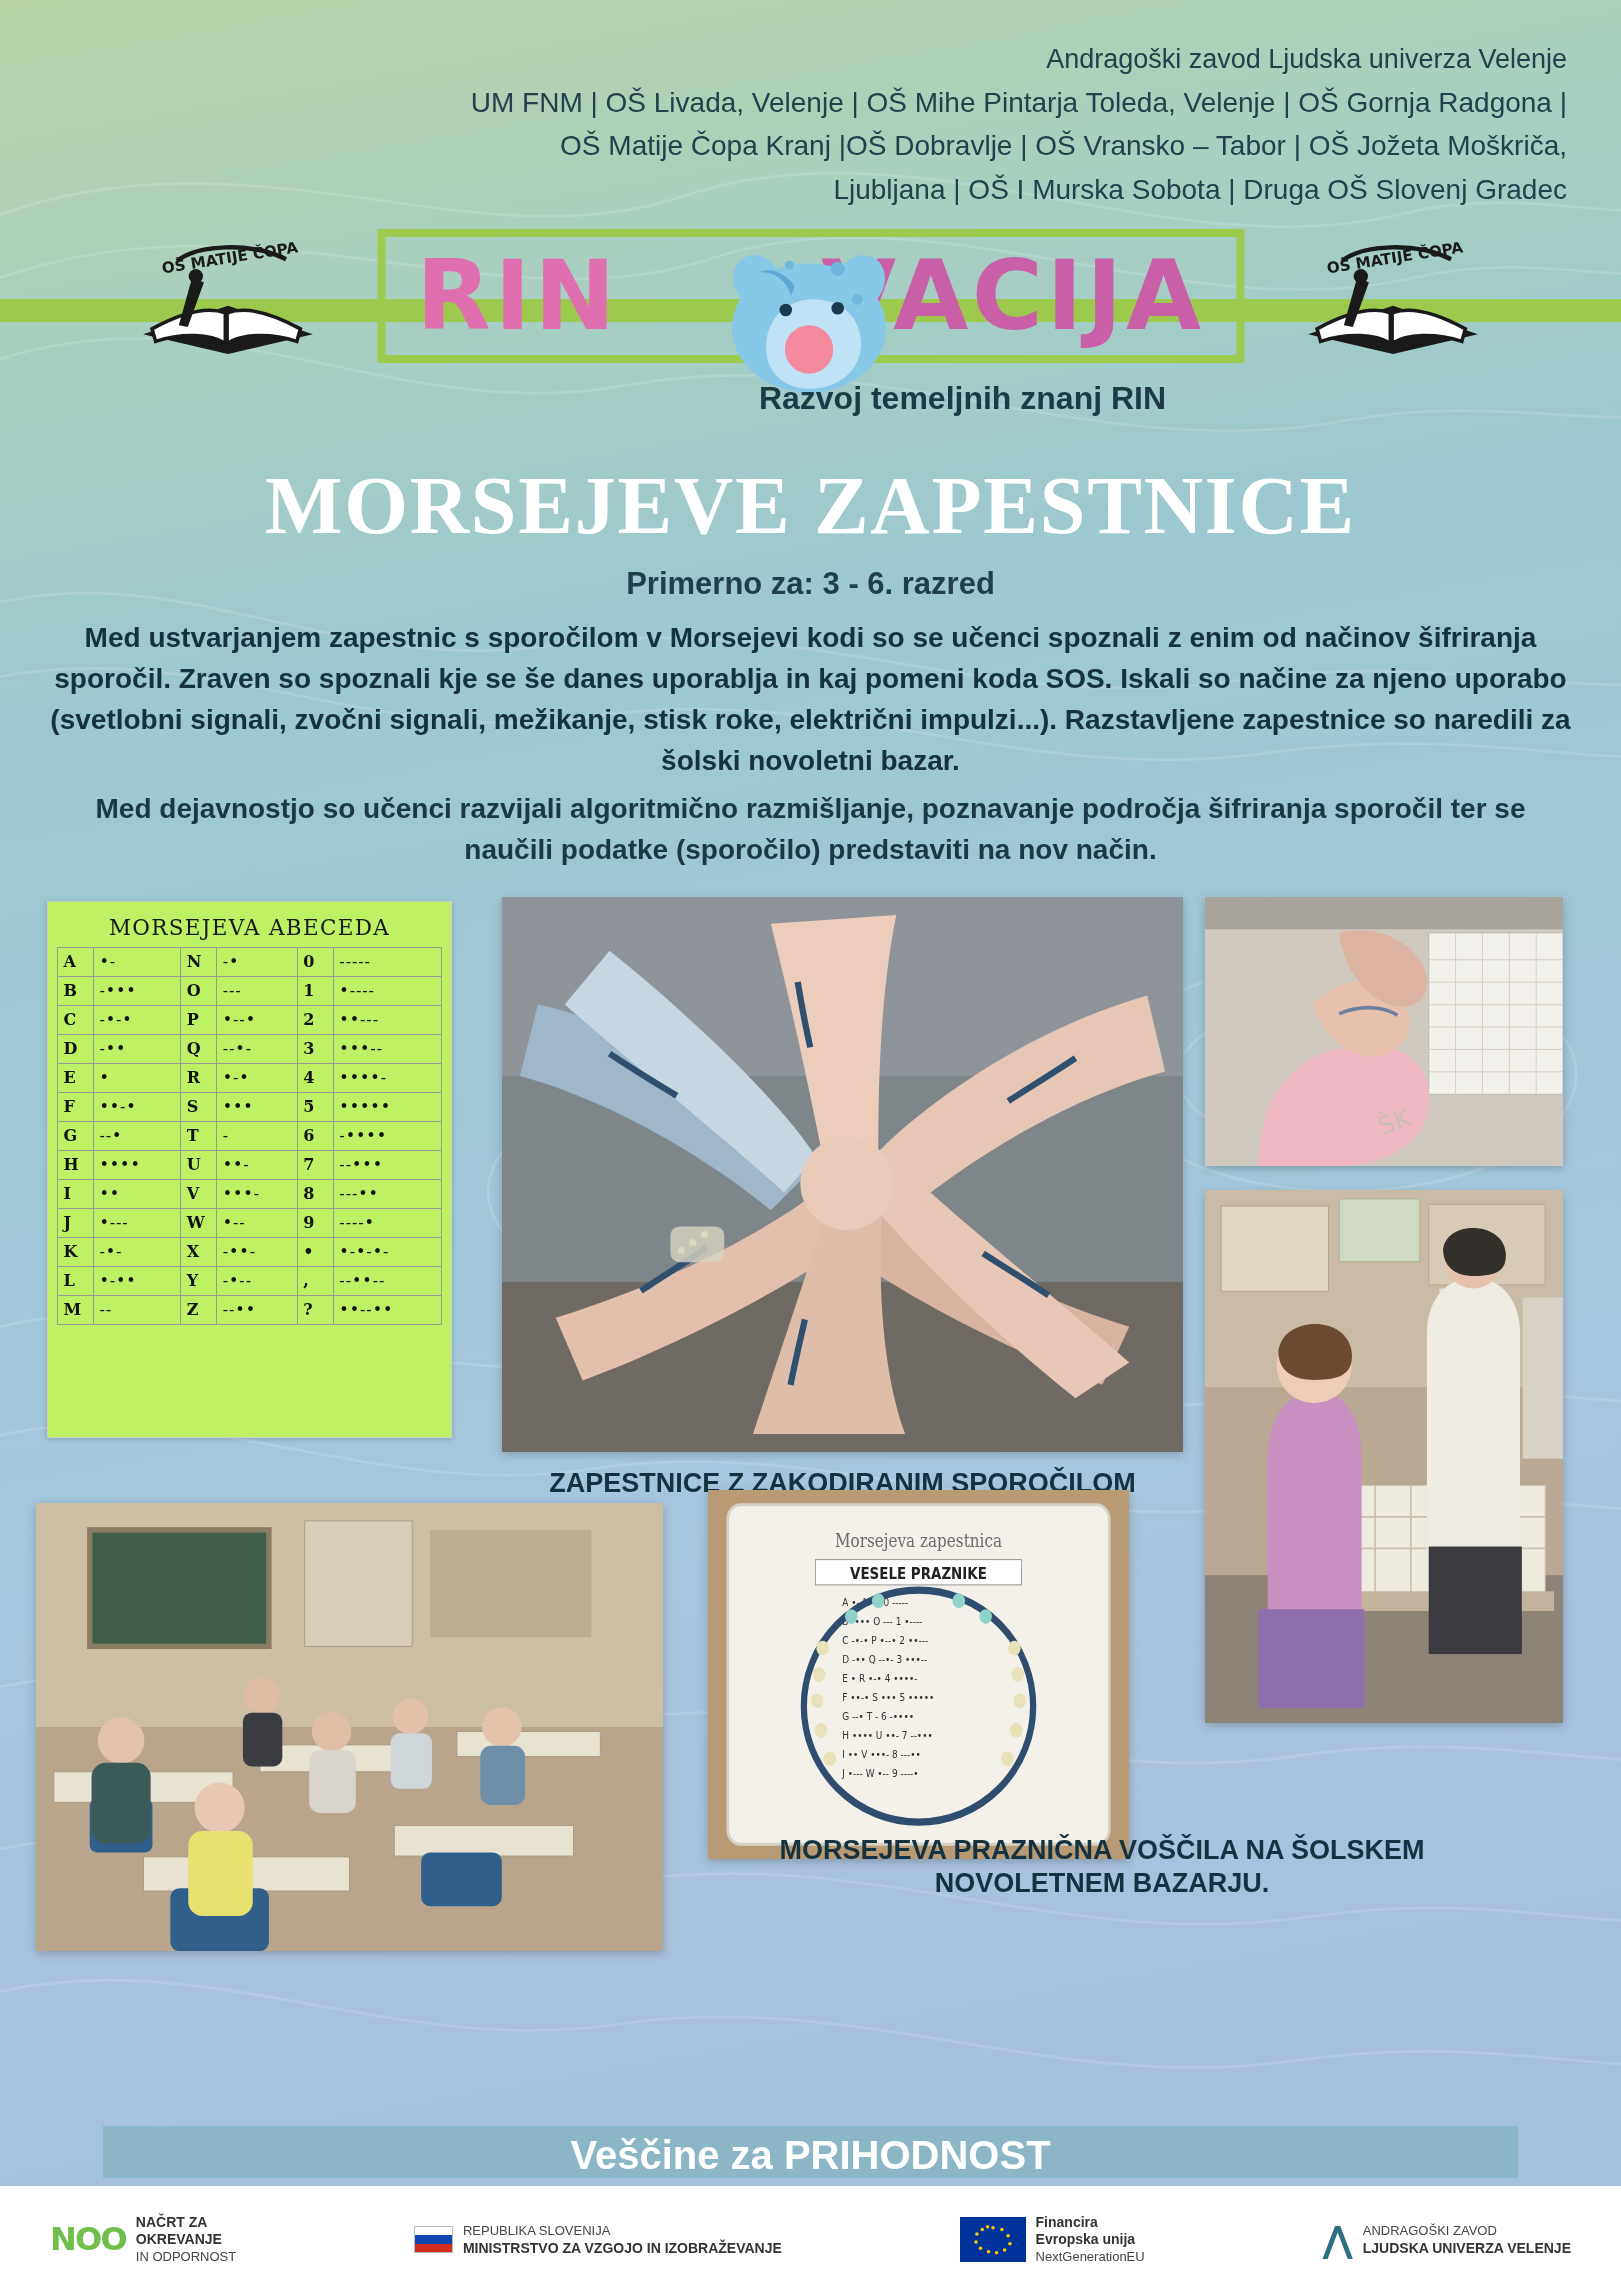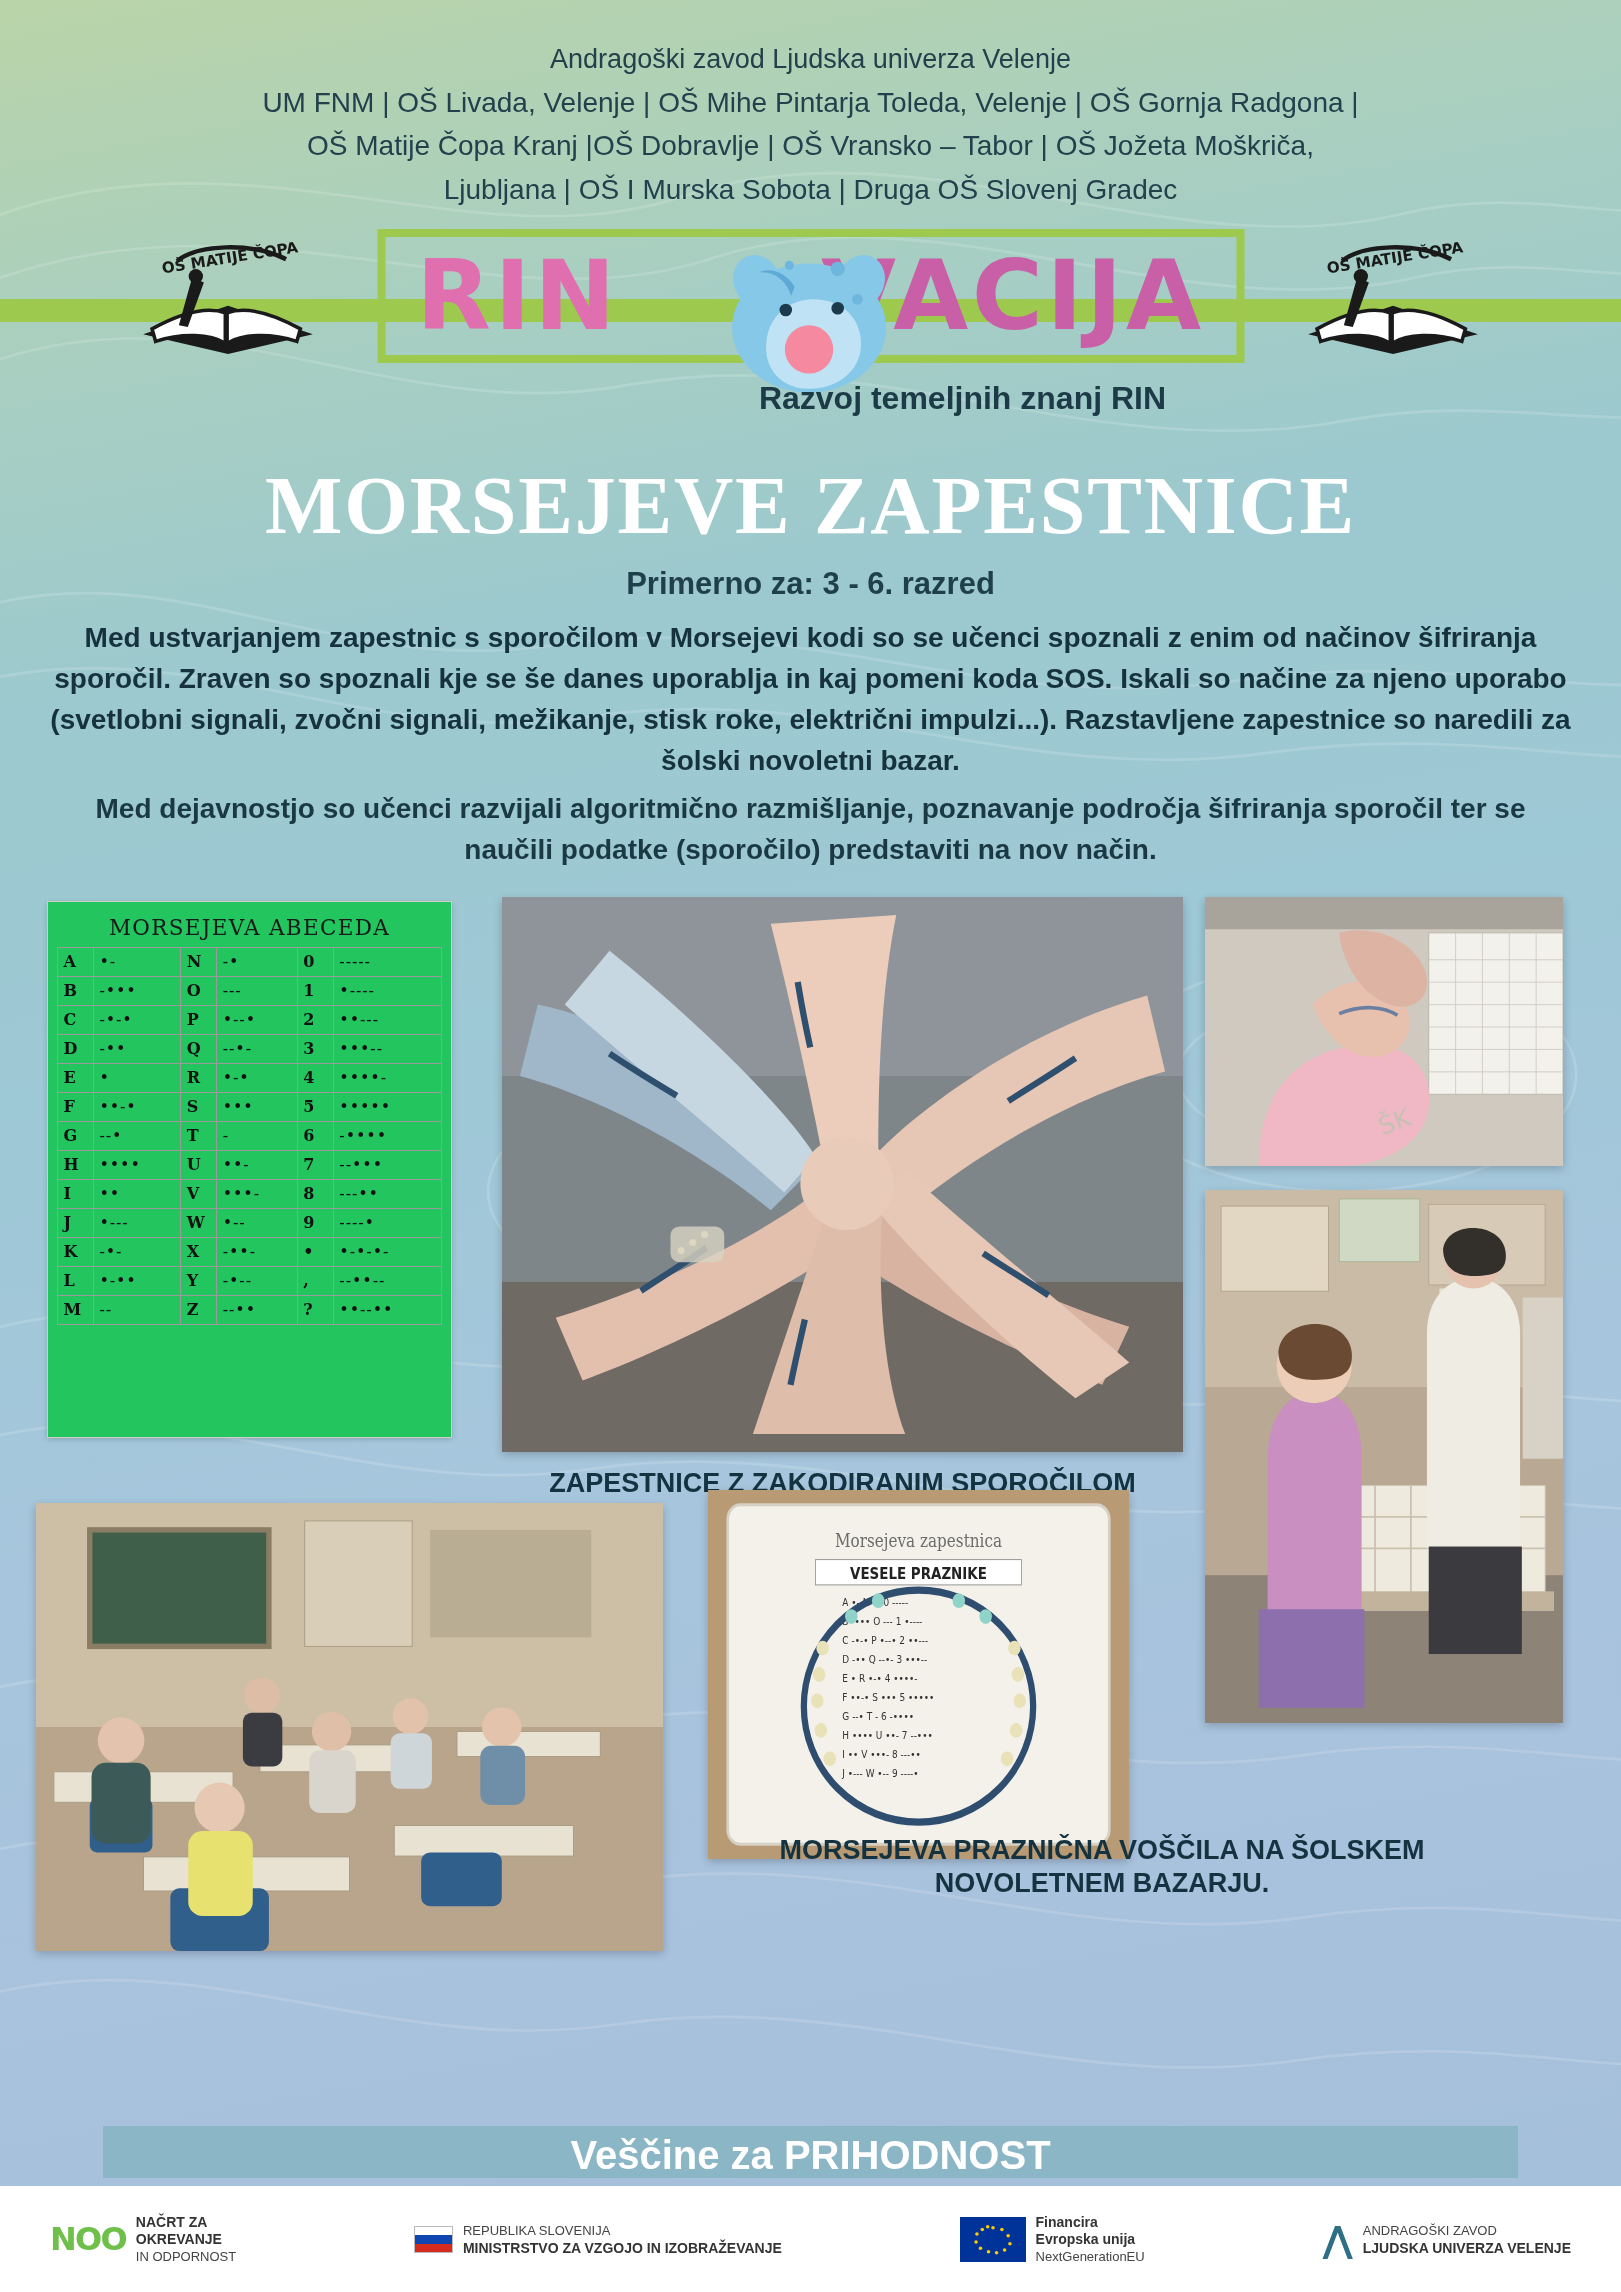--- a/index.html
+++ b/index.html
@@ -12,21 +12,21 @@
     color:#14323f;
   }
   
   .topo { position:absolute; inset:0; pointer-events:none; opacity:.28; }
   .topo svg { width:100%; height:100%; display:block; }
 
   .page { position:relative; z-index:2; width:1621px; height:2293px; }
 
   
   .partners {
-    text-align:center; padding:39px 54px 0 54px;
+    text-align:right; padding:39px 54px 0 54px;
     font-size:28px; line-height:1.55; color:#23404c; font-weight:400;
   }
   .partners div { white-space:nowrap; }
   .partners .line1 { font-size:27px; }
 
   
   .logoband { position:relative; height:193px; margin-top:10.7px; }
   .greenbar {
     position:absolute; top:77px; left:0; right:0; height:23px;
     background:#9ec94f;
@@ -74,21 +74,21 @@
     font-size:28px; font-weight:bold; line-height:1.46; color:#16323e;
   }
   .body-text p { margin:0 0 1.8px 0; }
   .body-text .p2 { font-weight:bold; color:#1b3945; margin-top:7.2px; }
 
   
   .media { position:relative; margin-top:23px; height:1039px; }
 
   .morse-table {
     position:absolute; left:47px; top:7.2px; width:405px; height:537px;
-    background:#22c55e; border:1.8px solid #cfcfc8; padding:7.2px 9px 9px 9px;
+    background:#bef264; border:1.8px solid #cfcfc8; padding:7.2px 9px 9px 9px;
     box-shadow:0 1.8px 5.4px rgba(0,0,0,.18);
   }
   .morse-title {
     text-align:center; font-family:"DejaVu Serif", serif; font-size:21.5px;
     letter-spacing:1.3px; color:#1a1a1a; padding:5.4px 0 7.2px 0;
   }
   table.morse { width:100%; border-collapse:collapse; font-family:"DejaVu Serif", serif; font-size:16px; }
   table.morse td { border:0.9px solid #9a9a9a; height:29px; padding:0 5.4px; color:#111; }
   table.morse td.ltr { width:36px; font-weight:bold; }
   table.morse td.code { letter-spacing:0.9px; }

